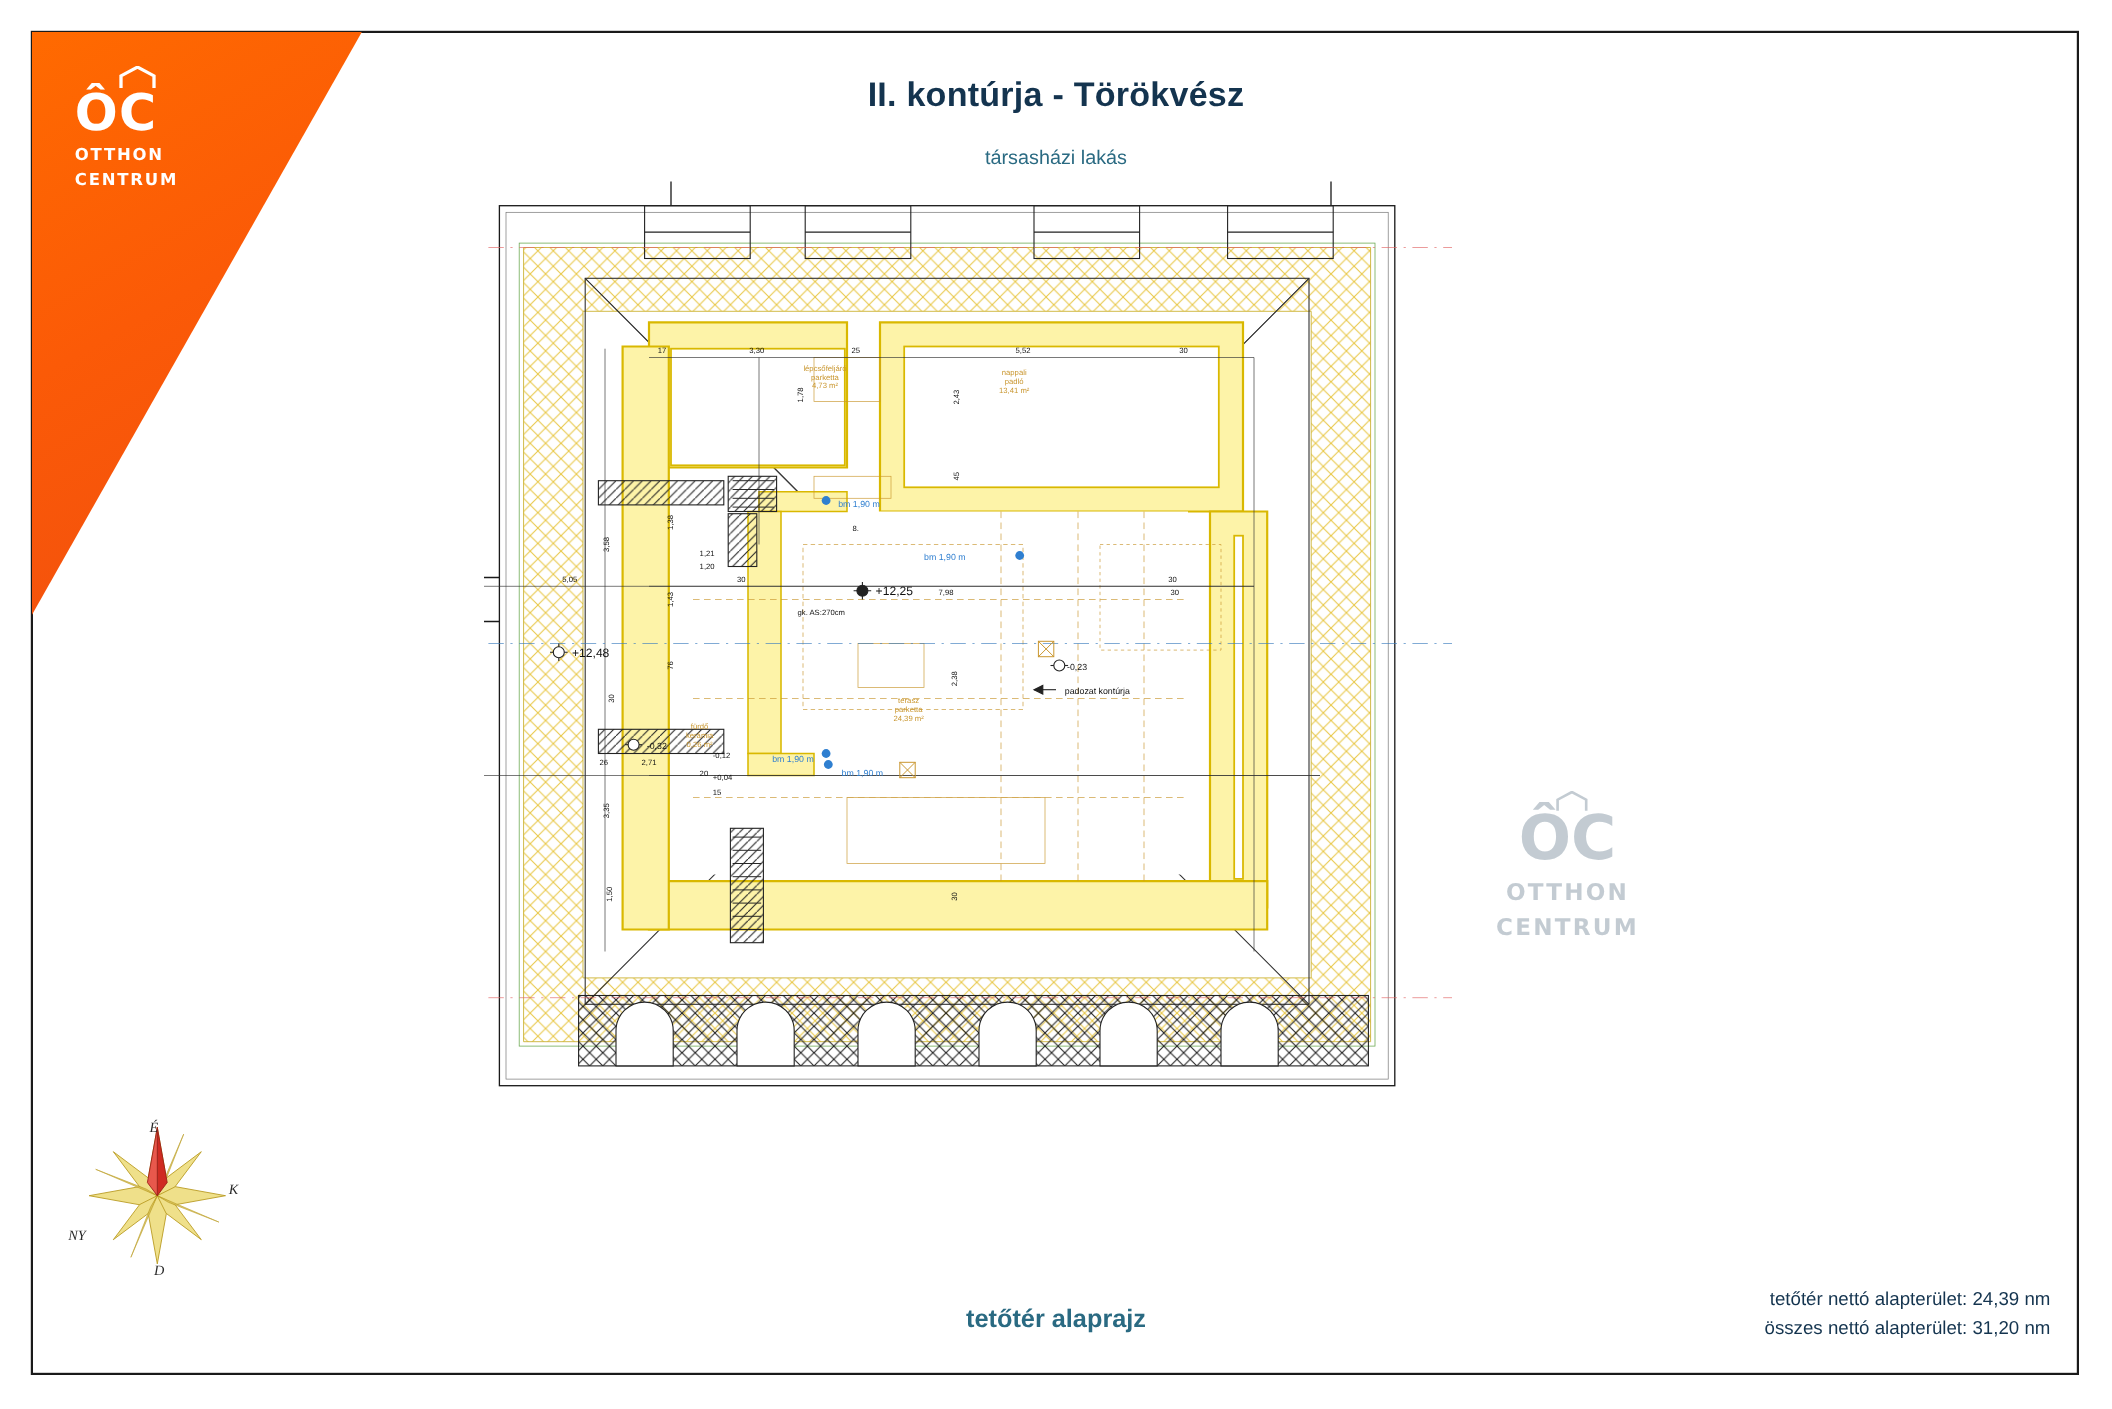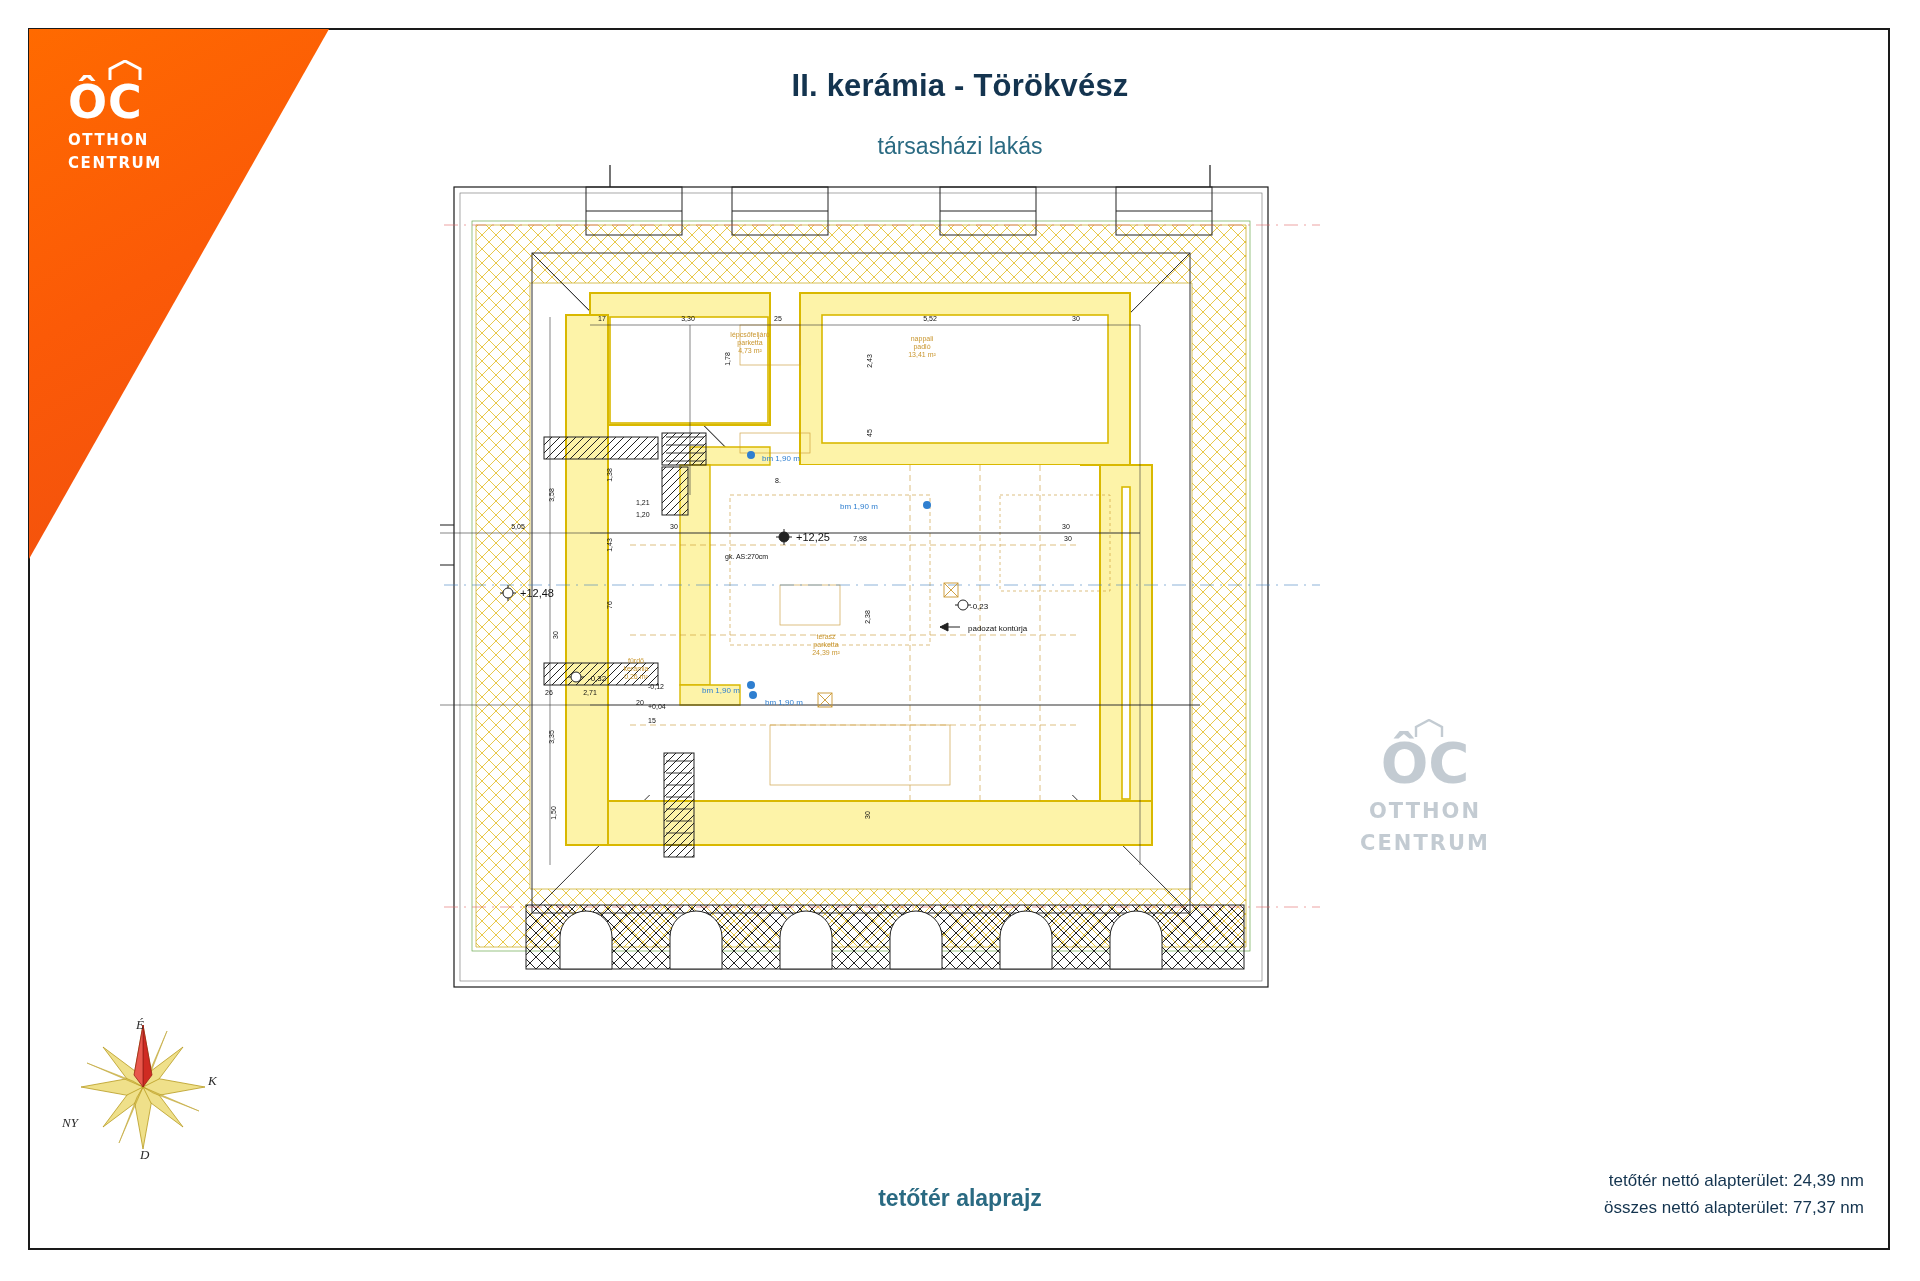--- a/index.html
+++ b/index.html
@@ -85,21 +85,21 @@
     font-size: 31px;
     font-weight: bold;
     color: #14344f;
     letter-spacing: 0.2px;
   }
   .title-sub {
     position: absolute;
     left: 0; right: 0;
     top: 133px;
     text-align: center;
-    font-size: 23px;
+    font-size: 18px;
     color: #2a6a82;
   }
   .title-bottom {
     position: absolute;
     left: 0; right: 0;
     top: 1185px;
     text-align: center;
     font-size: 23px;
     color: #2a6a82;
     font-weight: bold;
@@ -419,27 +419,27 @@
   </div>
   <div class="brand-logo">
     <svg class="house" viewBox="0 0 34 22">
       <path d="M2,20 L2,9 L17,1 L32,9 L32,20" fill="none" stroke="#ffffff" stroke-width="3"></path>
     </svg>
     <div class="oc">ÔC</div>
     <div class="name">OTTHON</div>
     <div class="name">CENTRUM</div>
   </div>
 
-  <div class="title-main">II. kerámia - Törökvész</div>
+  <div class="title-main">II. kontúrja - Törökvész</div>
   <div class="title-sub">társasházi lakás</div>
   <div class="title-bottom">tetőtér alaprajz</div>
 
   <div class="areas">
     <div>tetőtér nettó alapterület: 24,39 nm</div>
-    <div>összes nettó alapterület: 77,37 nm</div>
+    <div>összes nettó alapterület: 31,20 nm</div>
   </div>
 
   <div class="compass">
     <svg width="170" height="160" viewBox="0 0 170 160">
       <g transform="translate(85,76)">
         <g fill="#efe08a" stroke="#b89a20" stroke-width="0.8">
           <path d="M0,-62 L9,-12 L0,0 L-9,-12 Z"></path>
           <path d="M62,0 L12,9 L0,0 L12,-9 Z"></path>
           <path d="M0,62 L-9,12 L0,0 L9,12 Z"></path>
           <path d="M-62,0 L-12,-9 L0,0 L-12,9 Z"></path>

